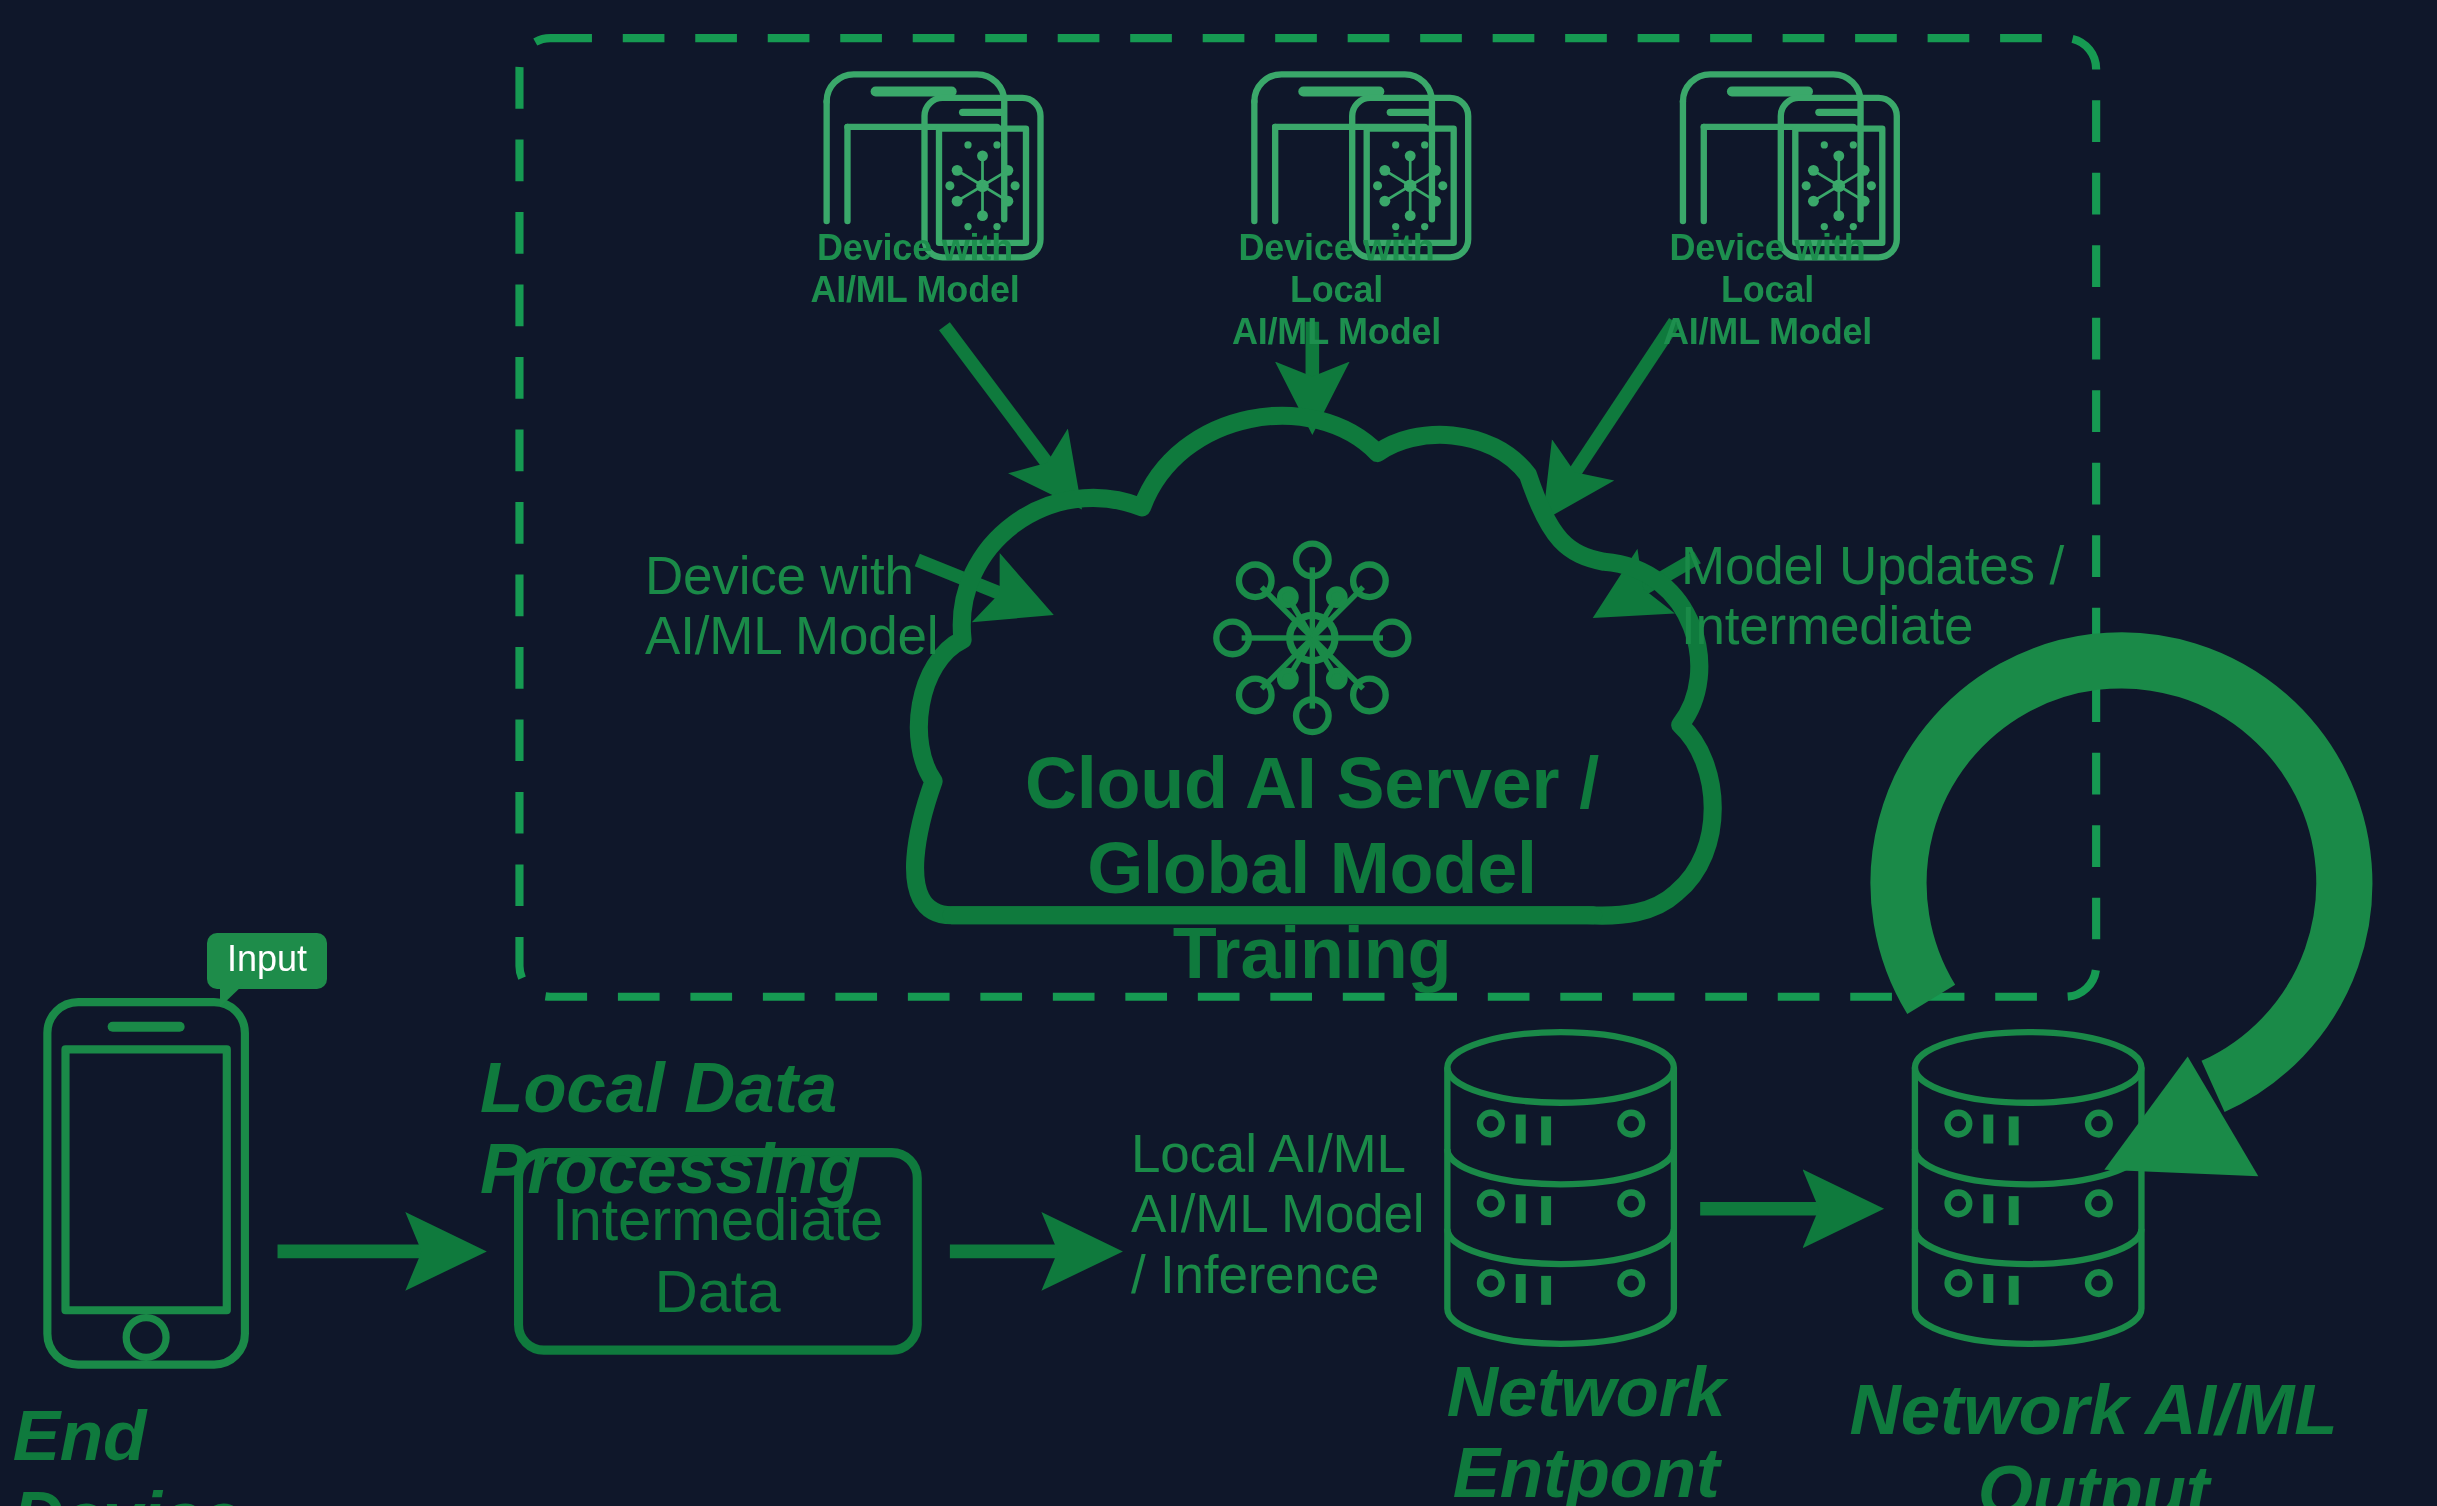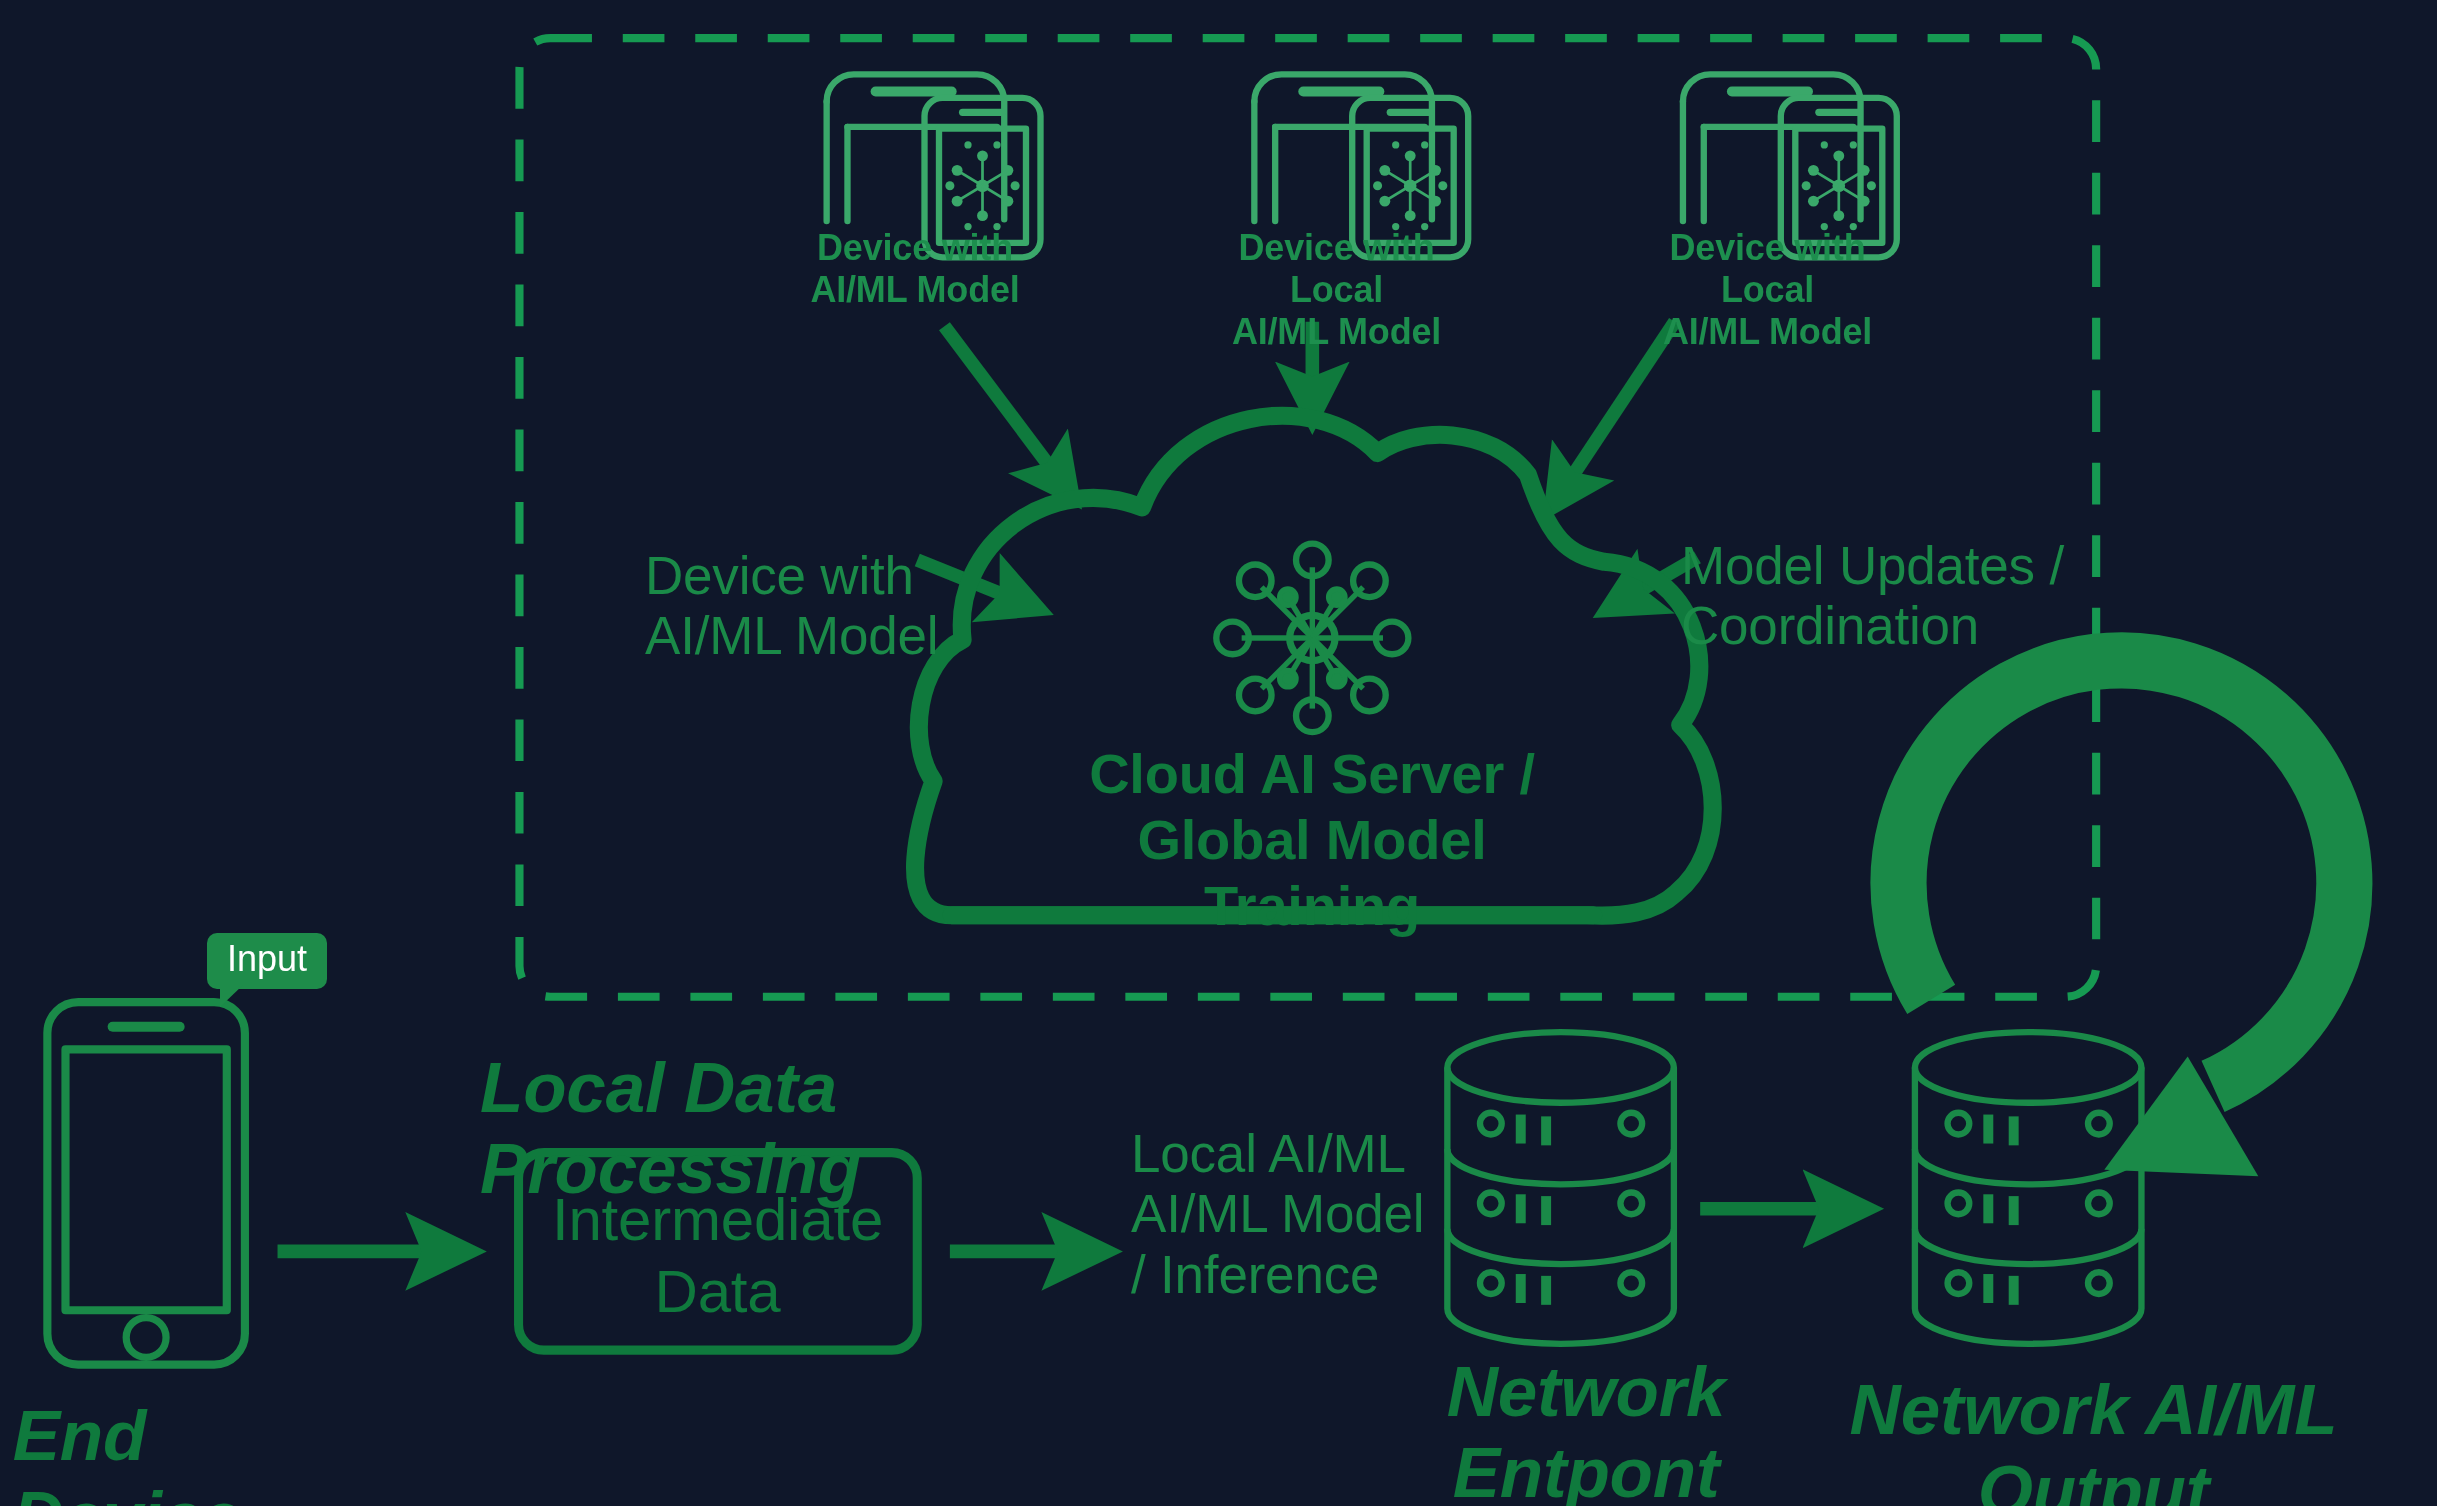--- a/index.html
+++ b/index.html
@@ -44,21 +44,21 @@
     font-weight: 400;
     color: #1a8a48;
   }
   .txt.bold {
     font-size: 71px;
     font-weight: 700;
     color: #0f7a3d;
     font-style: italic;
   }
   .txt.cloudlbl {
-    font-size: 56px;
+    font-size: 72px;
     font-weight: 700;
     color: #0f7a3d;
     line-height: 1.18;
   }
   .txt.boxlbl {
     font-size: 60px;
     font-weight: 400;
     color: #0f7a3d;
     line-height: 1.2;
   }
@@ -328,21 +328,21 @@
   <div class="txt small ctr" style="left:1196px; top:227px; width:281px;">Device with Local
 AI/ML Model</div>
 
   <div class="txt small ctr" style="left:1627px; top:227px; width:281px;">Device with Local
 AI/ML Model</div>
 
   <div class="txt mid lft" style="left:645px; top:546px; width:381px;">Device with
 AI/ML Model</div>
 
   <div class="txt mid lft" style="left:1681px; top:536px; width:399px;">Model Updates /
-Coordination</div>
+Intermediate</div>
 
   <div class="txt cloudlbl ctr" style="left:1022px; top:741px; width:580px;">Cloud AI Server /
 Global Model Training</div>
 
   <div class="input-badge" style="left:207px; top:933px;">
     <span>Input</span>
     <span class="tail"></span>
   </div>
 
   <div class="txt bold lft" style="left:12.7px; top:1396px; width:362px;">End Device</div>

